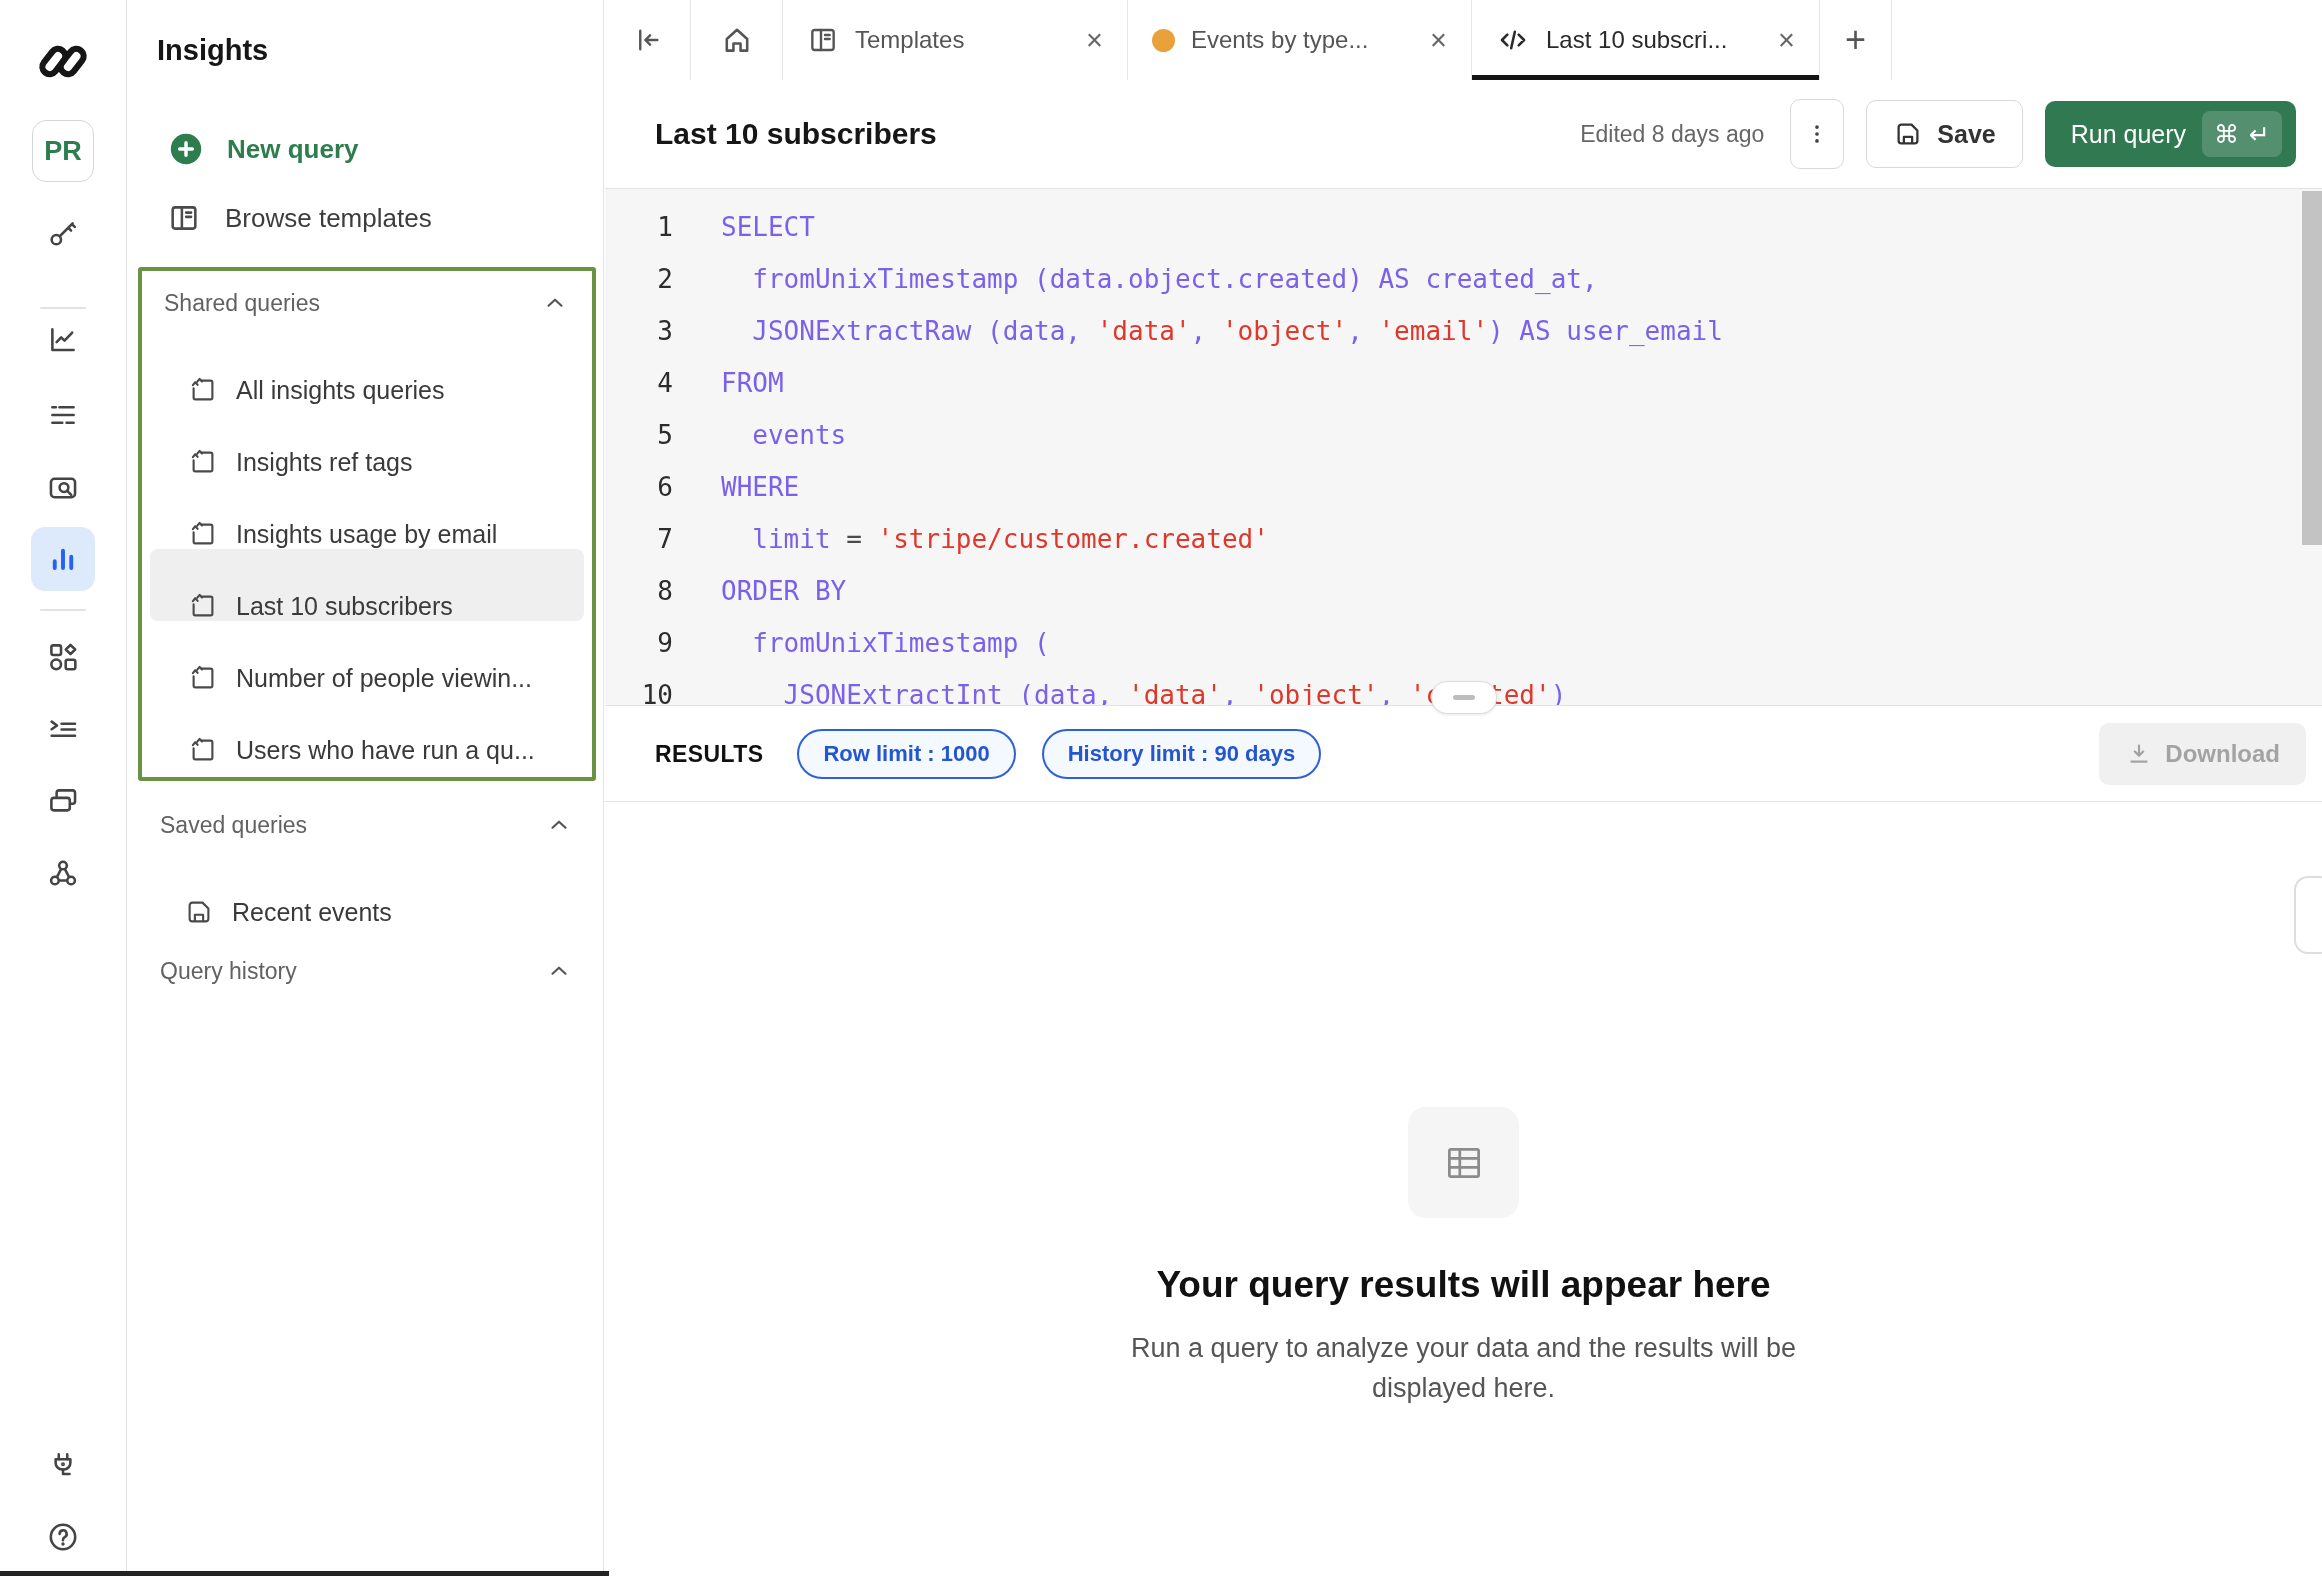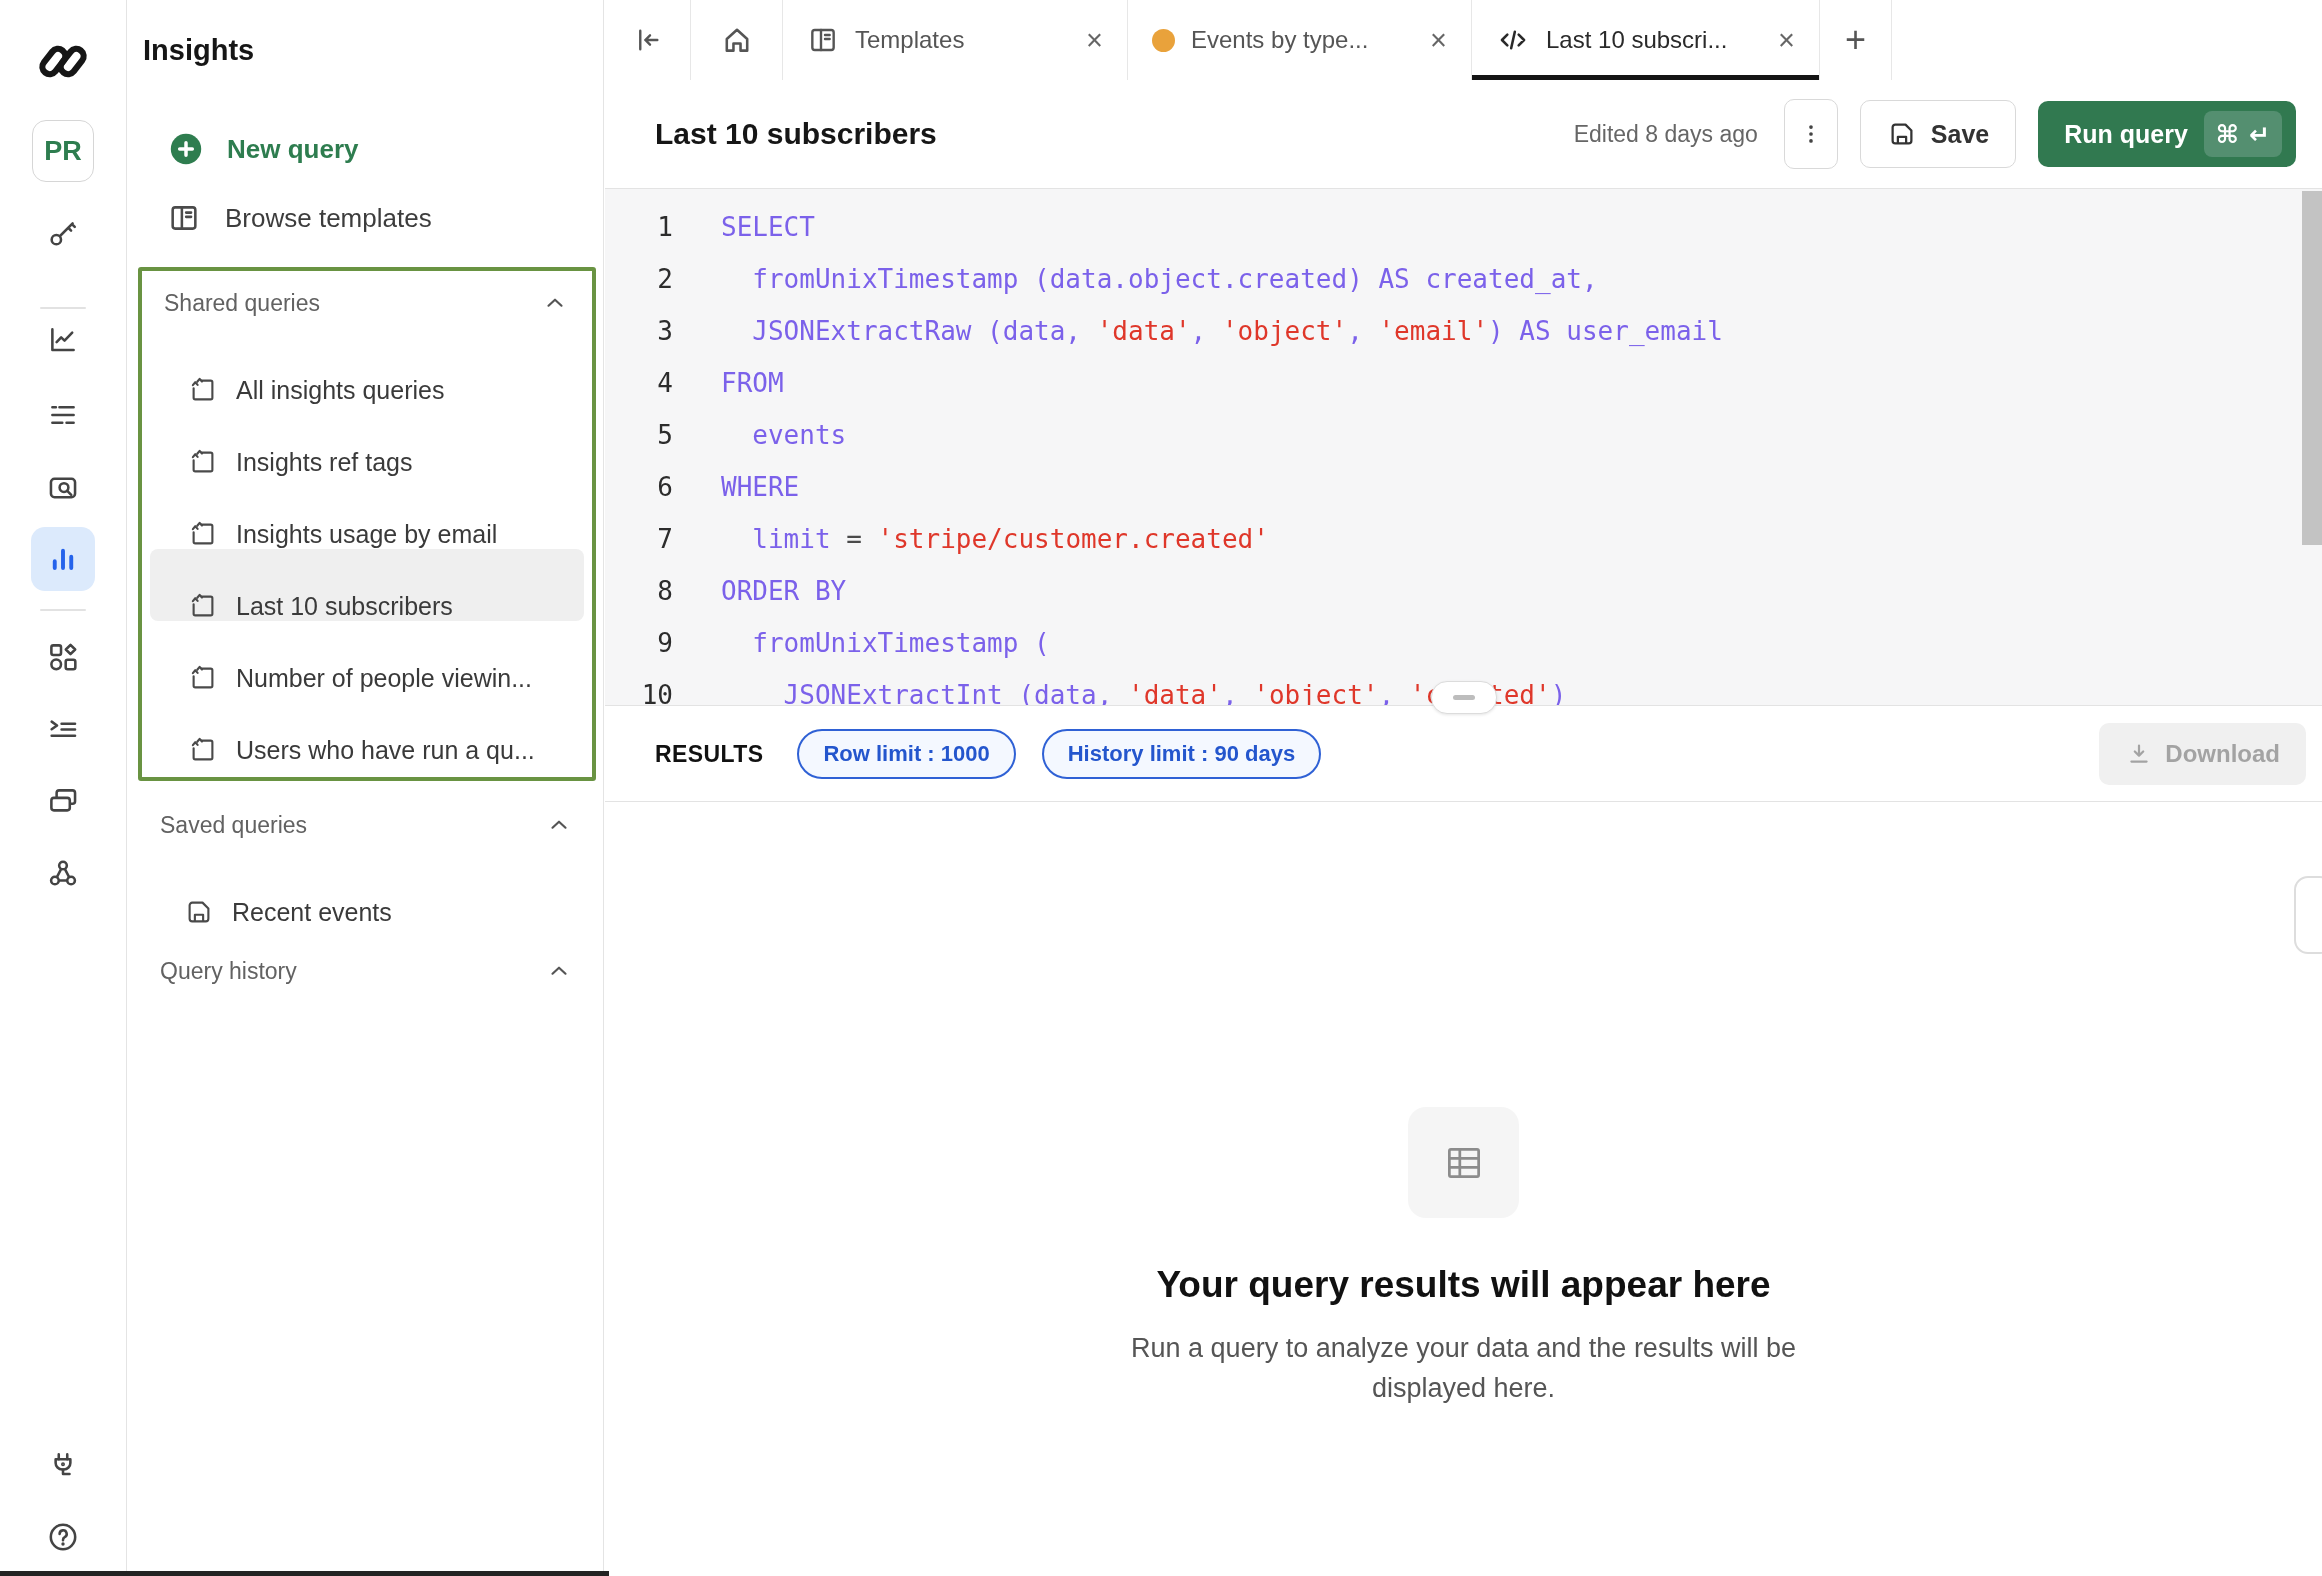--- a/index.html
+++ b/index.html
@@ -11,21 +11,21 @@
   .rail{position:absolute;left:0;top:0;width:126px;height:100%;background:#fff;border-right:1px solid #e4e4e4;z-index:3}
   .rail-item{position:absolute;left:50%;transform:translateX(-50%)}
   .avatar{width:62px;height:62px;border:1.5px solid #d6d6d6;border-radius:14px;display:flex;align-items:center;justify-content:center;
           font-size:27px;font-weight:600;color:#2e7d4f;background:#fff;box-sizing:border-box}
   .rail-div{width:46px;height:2px;background:#e2e2e2;border-radius:2px}
   .active-tile{width:64px;height:64px;background:#dceafc;border-radius:14px;display:flex;align-items:center;justify-content:center}
 
   
   .sidebar{position:absolute;left:127px;top:0;width:477px;height:100%;background:#fff;border-right:1px solid #e4e4e4;
            box-sizing:border-box;padding-top:34px;z-index:2}
-  .sb-title{margin-left:16px;font-size:29px;font-weight:700;color:#161616}
+  .sb-title{margin-left:30px;font-size:29px;font-weight:700;color:#161616}
   .row-new{display:flex;align-items:center;margin:50px 0 0 40px;height:64px;gap:22px;color:#2e7d4f;font-size:26px;font-weight:600;cursor:pointer}
   .row-browse{display:flex;align-items:center;margin:2px 0 0 40px;height:70px;gap:24px;color:#3d3d3d;font-size:26px;cursor:pointer}
   .section{margin:14px 0 0 11px;width:458px;box-sizing:border-box}
   .section.hl{border:4px solid #699342;border-radius:3px;padding:2px 0 12px 0}
   .sec-head{display:flex;align-items:center;height:60px;padding:0 24px 0 22px;color:#626262;font-size:23px}
   .sec-head .chev{margin-left:auto}
   .srow{display:flex;align-items:flex-end;height:72px;padding-left:38px;gap:18px;font-size:25px;color:#3a3a3a;border-radius:8px;margin:0 8px;cursor:pointer}
   .srow.sel{background:#efefef}
   .sicon svg{display:block}
 
@@ -46,21 +46,21 @@
   
   .qheader{position:absolute;top:80px;left:0;right:0;height:109px;display:flex;align-items:center;
            padding:0 26px 0 50px;box-sizing:border-box;border-bottom:1px solid #e3e3e3;background:#fff}
   .qtitle{font-size:30px;font-weight:700;color:#161616}
   .hright{margin-left:auto;display:flex;align-items:center;gap:22px}
   .edited{font-size:23px;color:#666;margin-right:4px}
   .kebab{width:52px;height:68px;border:1px solid #d9d9d9;border-radius:10px;display:flex;align-items:center;justify-content:center;background:#fff;cursor:pointer}
   .btn-save{height:66px;border:1px solid #d9d9d9;border-radius:10px;display:flex;align-items:center;gap:14px;padding:0 26px;
             font-size:25px;color:#333;font-weight:600;background:#fff;cursor:pointer}
   .btn-run{height:66px;border:none;border-radius:10px;display:flex;align-items:center;gap:16px;padding:0 14px 0 26px;
-           font-size:25px;color:#fff;font-weight:700;background:#317950;cursor:pointer}
+           font-size:25px;color:#fff;font-weight:400;background:#317950;cursor:pointer}
   .kbd{background:#548f70;border-radius:8px;height:46px;display:flex;align-items:center;gap:10px;padding:0 12px;
        font-family:"DejaVu Sans",sans-serif;font-size:25px;color:#fff}
 
   
   .editor{position:absolute;top:189px;left:0;right:0;height:517px;background:#f6f6f7;overflow:hidden;
           padding-top:12px;box-sizing:border-box;border-bottom:1px solid #e3e3e3}
   .cl{display:flex;height:52px;align-items:center}
   .ln{width:68px;text-align:right;font-family:"DejaVu Sans Mono",monospace;font-size:26px;color:#2c2c2c;flex:none}
   .cd{padding-left:48px;font-family:"DejaVu Sans Mono",monospace;font-size:26px}
   .cd span{white-space:pre}

